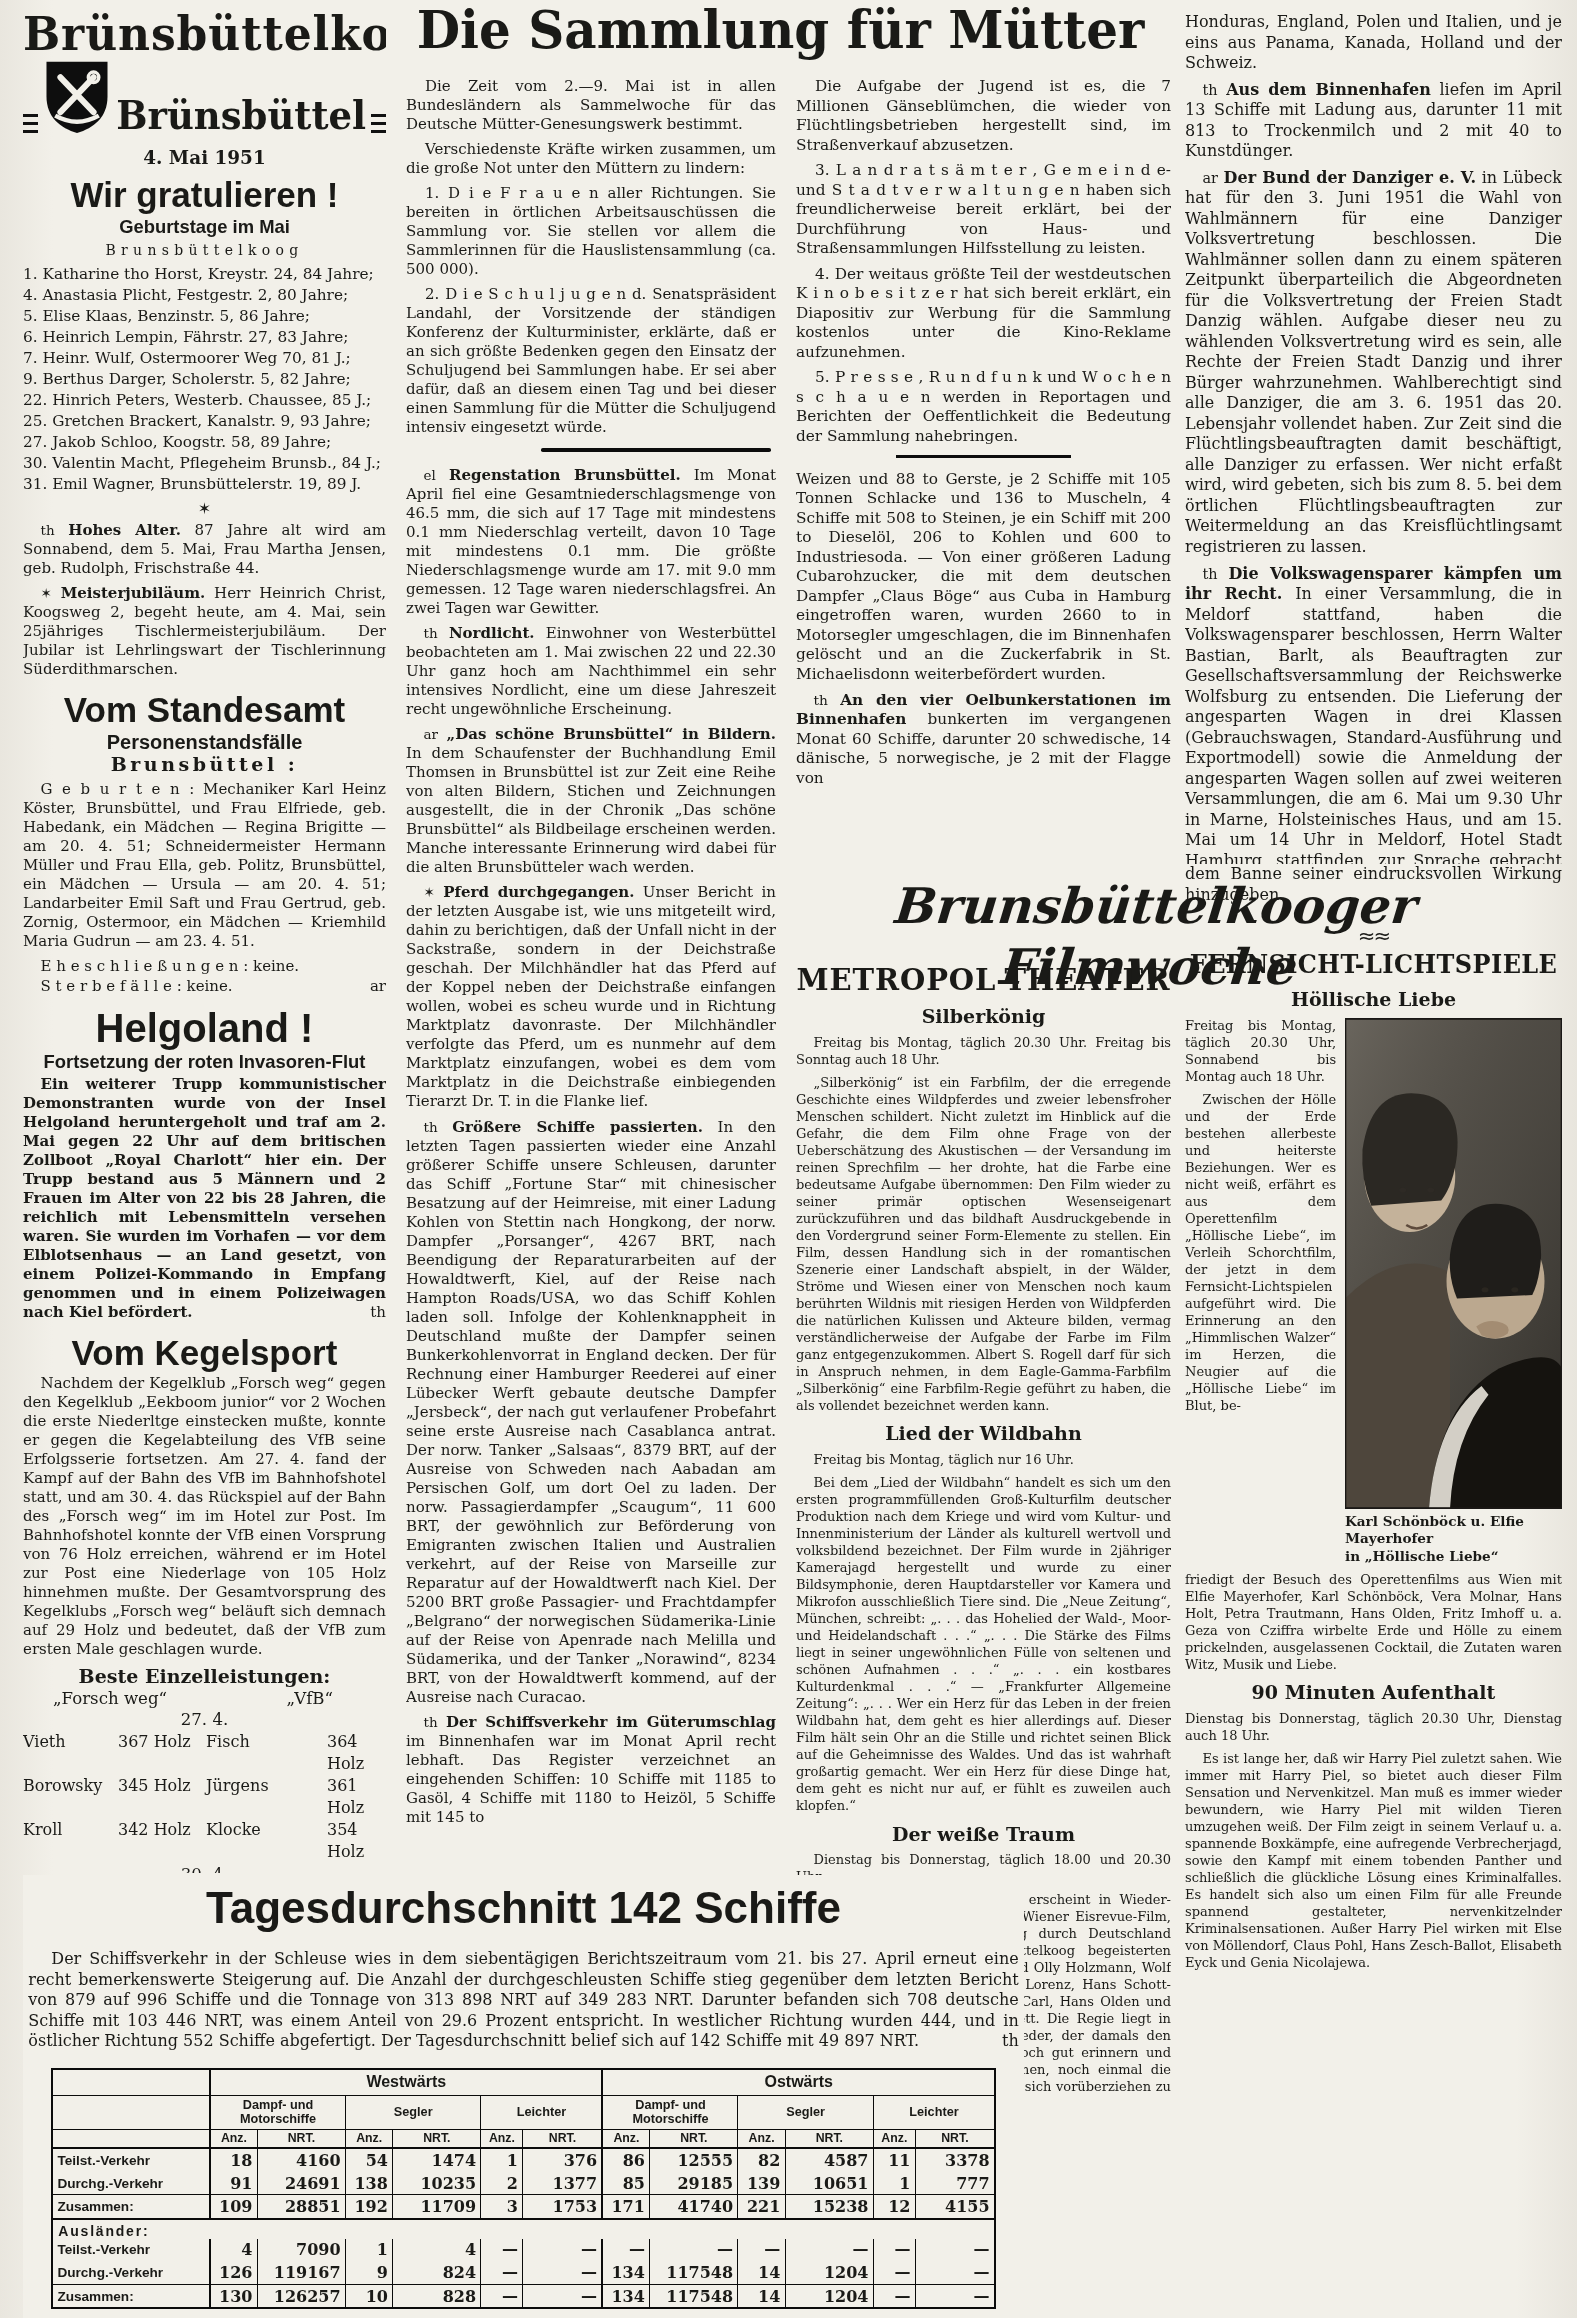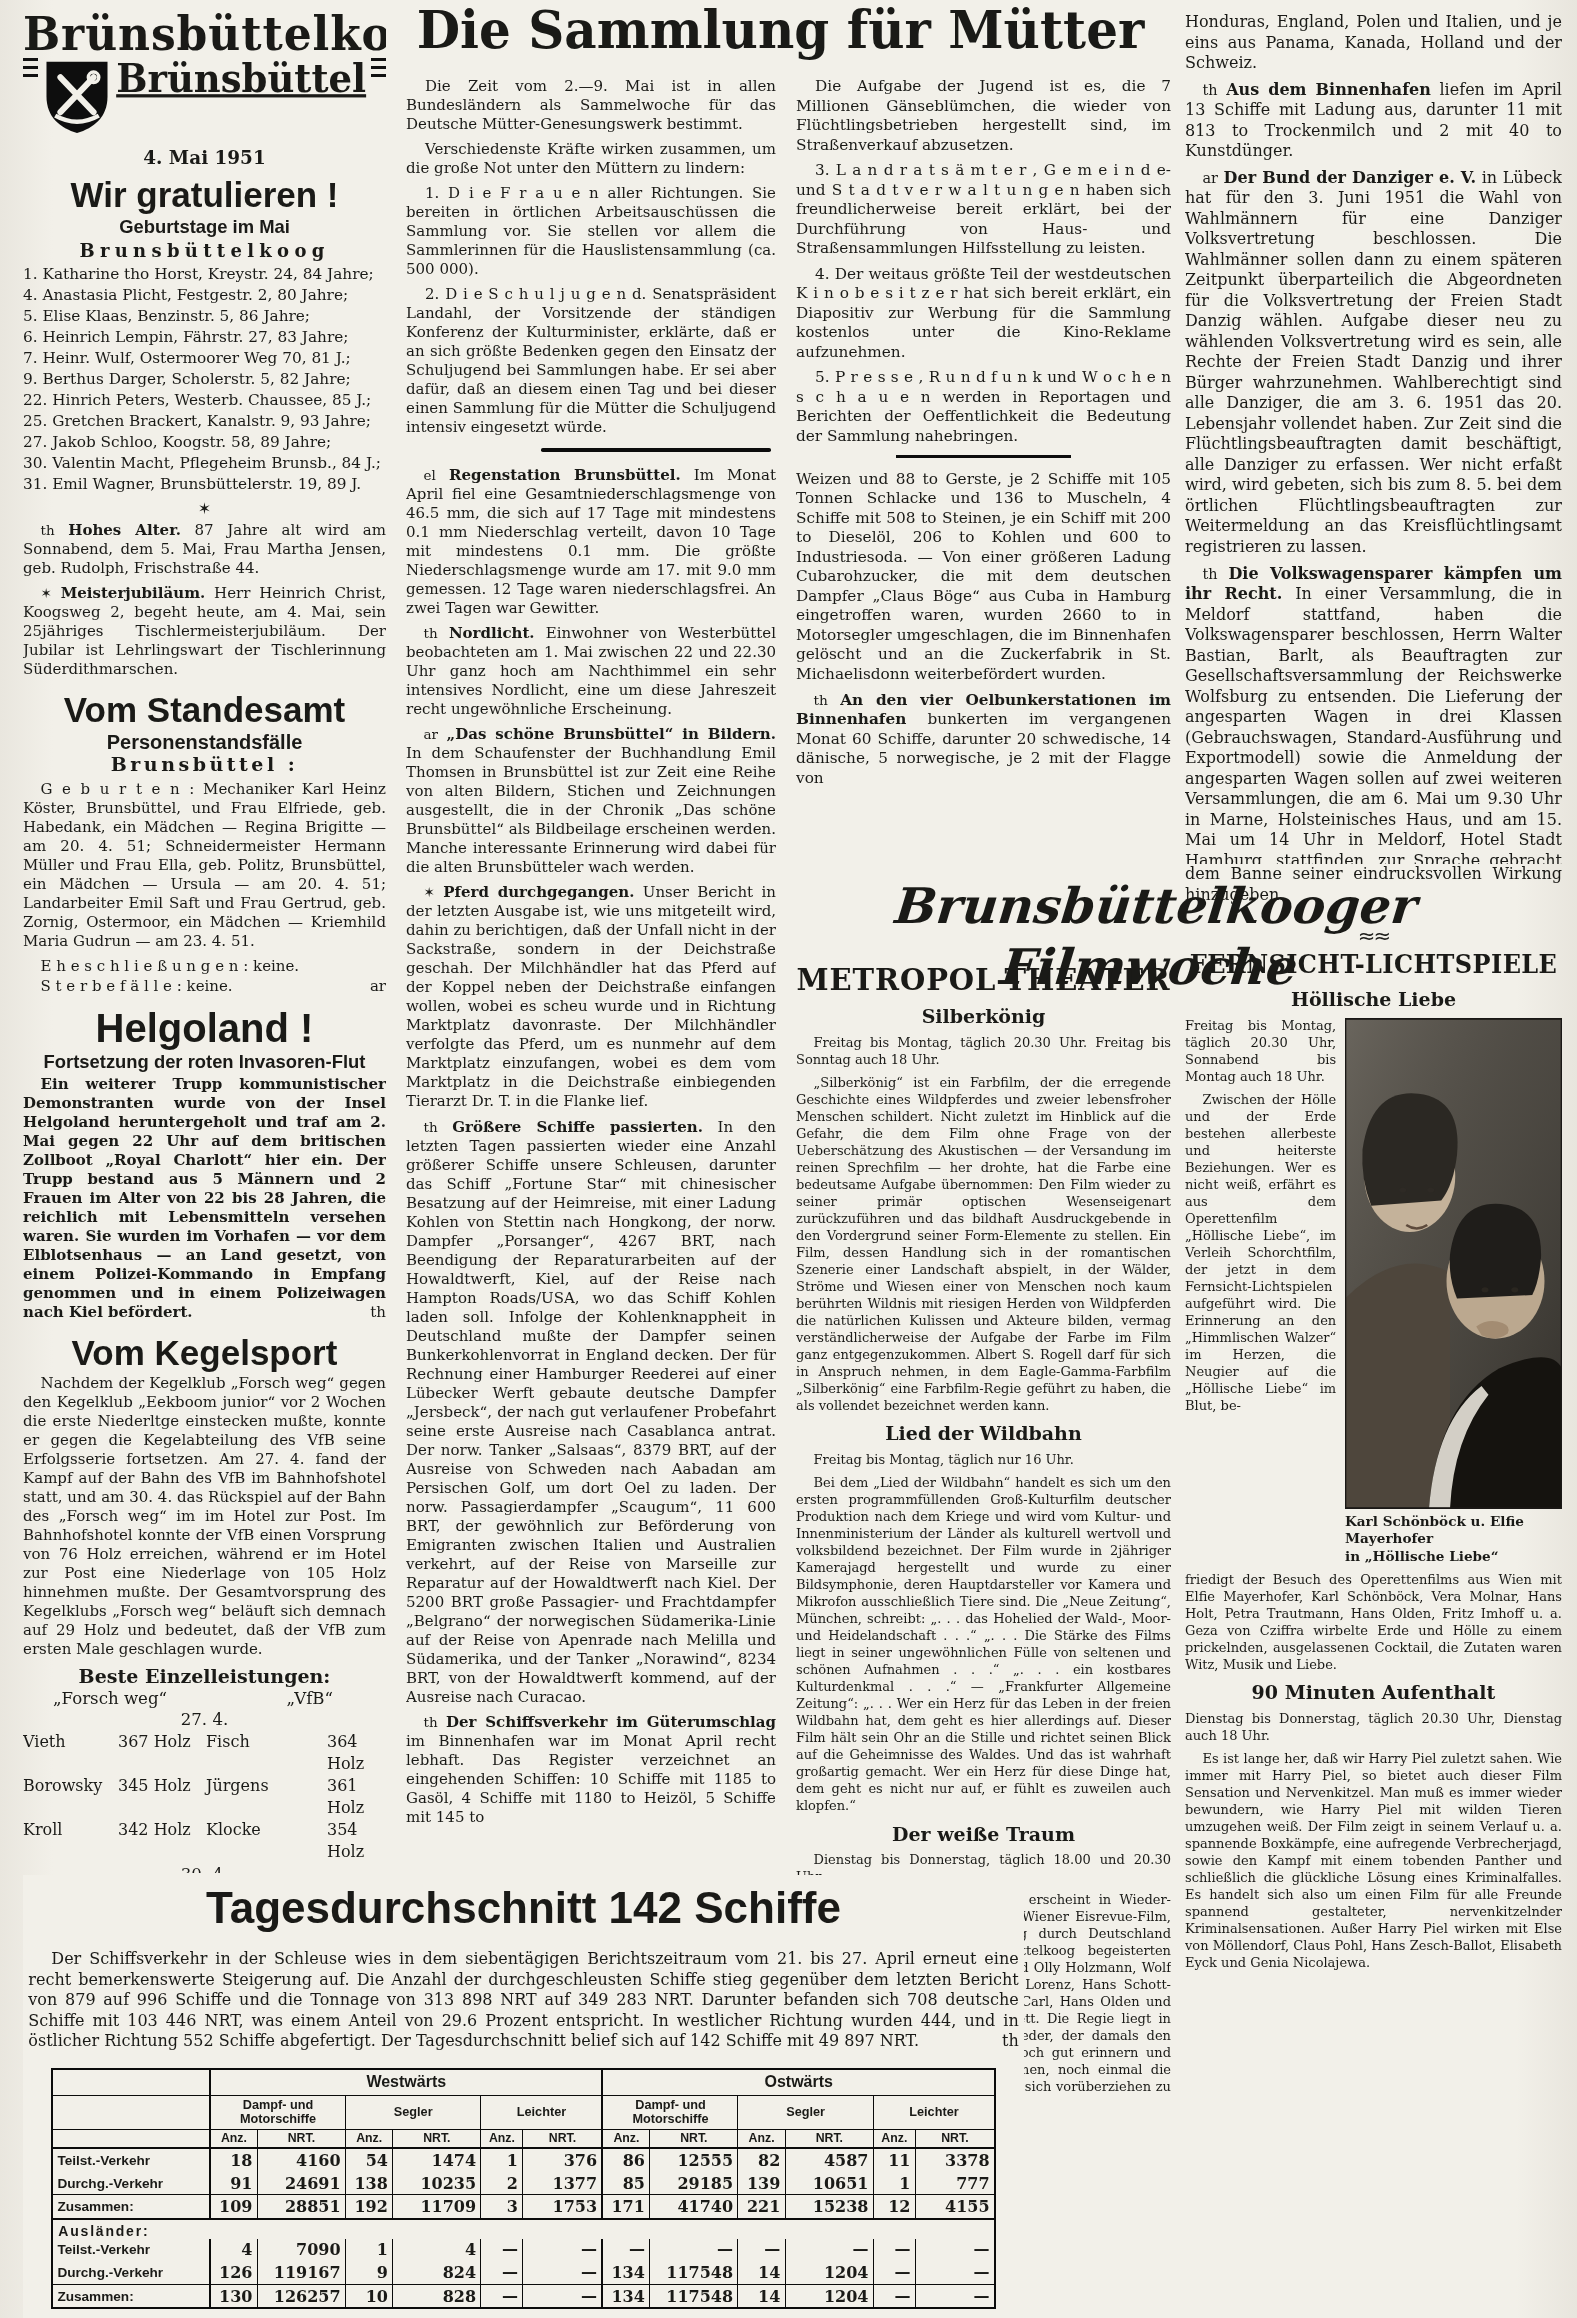--- a/index.html
+++ b/index.html
@@ -16,32 +16,32 @@
   #col4b{left:1185px;top:927px;width:377px;height:1392px;overflow:hidden;font-size:13px;line-height:17px;}
   p.art{margin:0 0 6.1px 0;text-indent:17.5px;}
   p.nofirst{text-indent:0;}
   .pf{font-size:0.9em;}
   b{font-weight:700;}
   .sig{float:right;font-weight:400;}
   
   .masthead{text-align:center;margin-top:5.3px;}
   .m1{font-size:44px;line-height:46px;font-weight:900;letter-spacing:0.9px;font-family:"DejaVu Serif",serif;
       transform:scaleY(1.08);}
-  .m2row{display:flex;align-items:flex-start;justify-content:center;gap:5.3px;margin-top:1.8px;text-decoration:underline;}
+  .m2row{display:flex;align-items:flex-end;justify-content:center;gap:5.3px;margin-top:1.8px;}
   .m2{font-size:37px;line-height:40px;font-weight:900;font-family:"DejaVu Serif",serif;transform:scaleY(1.08);}
   .ribbon{display:inline-block;width:46px;height:21px;
       background:repeating-linear-gradient(#111 0 3.5px, transparent 3.5px 8px);}
   .shield svg{display:block;}
   .date{font-size:18.4px;font-weight:700;text-align:center;margin:12.3px 0 8.8px 0;}
   .hl-sans{font-family:"Liberation Sans","DejaVu Sans",sans-serif;font-weight:700;text-align:center;margin:10.5px 0 1.8px 0;}
   .hl-grat{font-size:35px;line-height:39px;margin-top:7px;}
   .hl-mid{font-size:35px;line-height:39px;}
   .hl-big{font-size:40px;line-height:42px;}
   .sub-bold{font-family:"Liberation Sans","DejaVu Sans",sans-serif;font-weight:700;text-align:center;font-size:18.4px;line-height:22px;margin-bottom:2.6px;}
-  .spaced{text-align:center;font-size:18px;letter-spacing:5.3px;margin-bottom:4.4px;font-weight:bold;}
+  .spaced{text-align:center;font-size:14px;letter-spacing:5.3px;margin-bottom:4.4px;}
   .spaced.big{font-size:19px;font-weight:700;letter-spacing:3.5px;margin:1.8px 0 5.3px 0;}
   .bday{padding-left:30px;text-indent:-30px;text-align:left;line-height:21px;font-size:15.3px;}
   .star-sep{text-align:center;font-size:16px;line-height:19px;margin:3.5px 0;font-family:"DejaVu Sans",sans-serif;}
   .wavy{text-align:center;font-size:21px;line-height:19px;margin:3.5px 0;font-family:"DejaVu Sans",sans-serif;letter-spacing:-1.8px;}
   .bold-para{font-weight:700;}
   .gpara .sp-label{letter-spacing:0.9px;}
   .kegel-clubs{display:flex;justify-content:space-between;padding:0 53px 0 30px;font-size:16.6px;margin-top:1.8px;}
   .kegel-date{text-align:center;font-size:16.6px;margin:1.8px 0;}
   .krow{display:grid;grid-template-columns:95px 88px 121px 1fr;font-size:16px;line-height:22px;text-align:left;}
   

